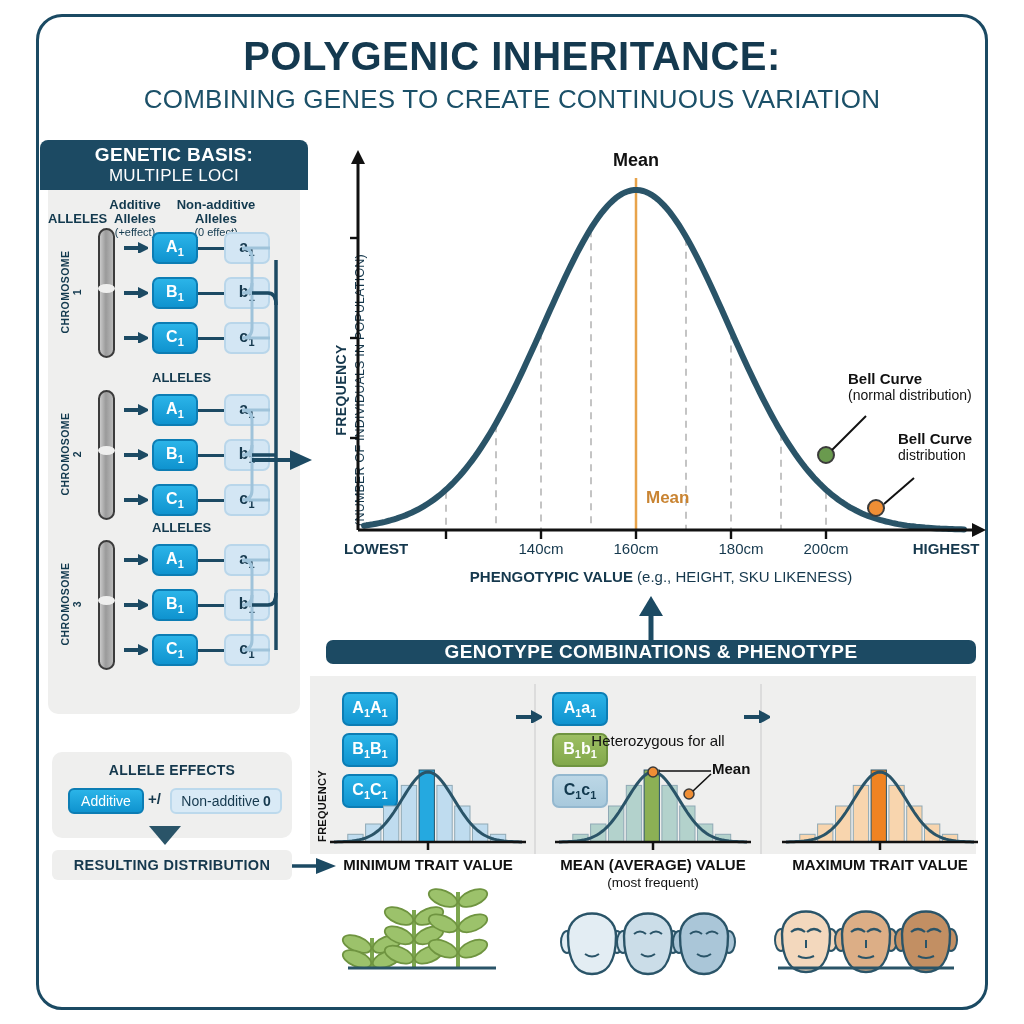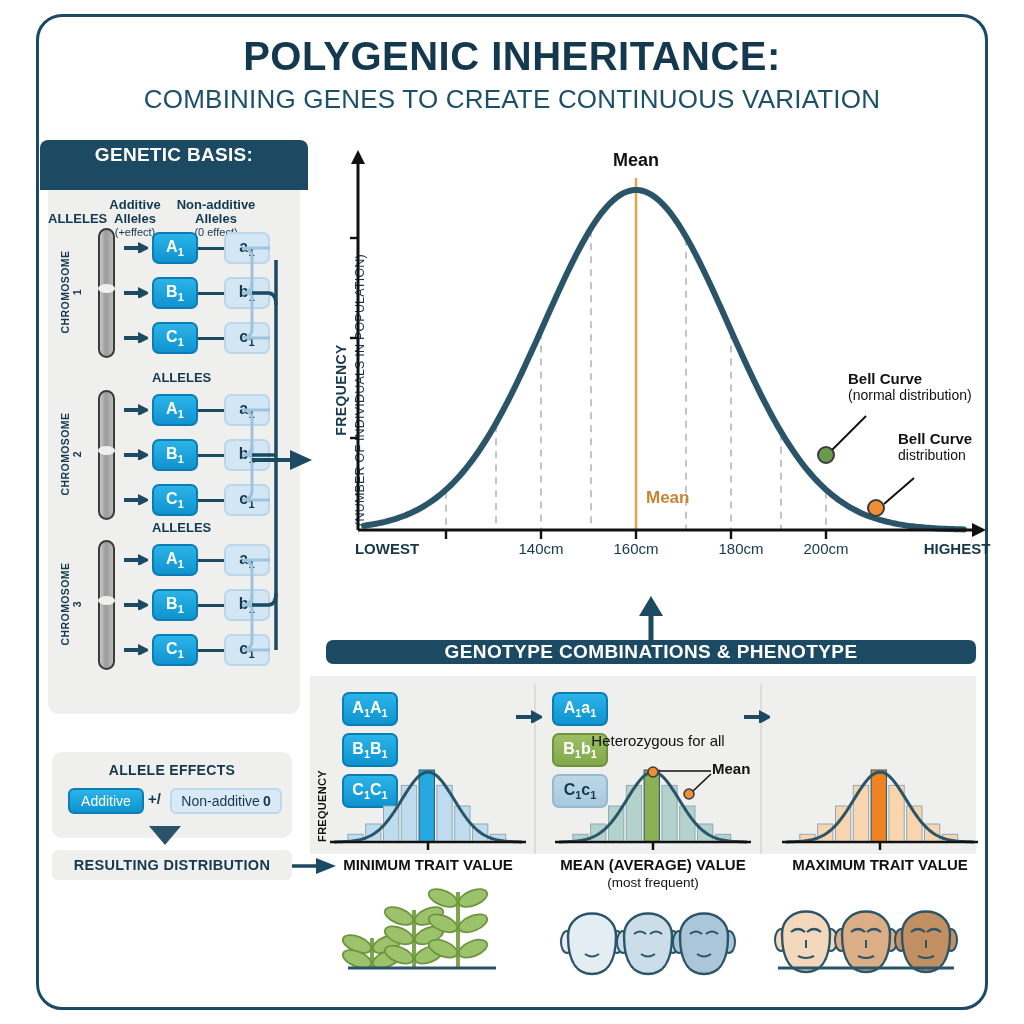--- a/index.html
+++ b/index.html
@@ -96,21 +96,21 @@
   .chart-area { position: absolute; left: 336px; top: 148px; width: 650px; height: 420px; }
   .ylab {
     position: absolute; left: -4px; top: 0; width: 300px;
     transform: rotate(-90deg); transform-origin: 0 0;
     text-align: center; line-height: 1.12;
   }
   .ylab .b { font-size: 14px; font-weight: bold; letter-spacing: .4px; }
   .ylab .n { font-size: 12.5px; font-weight: normal; letter-spacing: .2px; }
   .xticklabels { position: absolute; left: 0; top: 392px; width: 650px; }
   .xticklabels span { position: absolute; font-size: 15px; transform: translateX(-50%); white-space: nowrap; }
-  .xticklabels .bold { font-weight: bold; margin-left: 11px; }
+  .xticklabels .bold { font-weight: bold; }
   .xaxis-title {
     position: absolute; left: 0; top: 420px; width: 650px; text-align: center;
     font-size: 15px;
   }
   .xaxis-title b { font-weight: bold; }
   .mean-top-label {
     position: absolute; font-size: 18px; font-weight: bold; color: #111;
     transform: translateX(-50%);
   }
   .mean-inline-label {
@@ -197,20 +197,21 @@
 </head>
 <body>
 
 <div class="frame"></div>
 
 <div class="title-main">POLYGENIC INHERITANCE:</div>
 <div class="title-sub">COMBINING GENES TO CREATE CONTINUOUS VARIATION</div>
 
 <div class="gb-header">
   <div class="l1">GENETIC BASIS:</div>
+  <div class="l2">MULTIPLE LOCI</div>
 </div>
 <div class="gb-body"></div>
 
 <div class="col-hdr" style="left:48px;top:212px;width:56px;">ALLELES</div>
 <div class="col-hdr" style="left:104px;top:198px;width:62px;">
   <span>Additive</span><br>
   <span>Alleles</span><br>
   <span class="sm">(+effect)</span>
 </div>
 <div class="col-hdr" style="left:170px;top:198px;width:92px;">
@@ -397,20 +398,23 @@
       </g>
   </svg>
   <div class="xticklabels" id="xticks-host">
       <span class="bold" style="left: 40px;">LOWEST</span>
       <span style="left: 205px;">140cm</span>
       <span style="left: 300px;">160cm</span>
       <span style="left: 405px;">180cm</span>
       <span style="left: 490px;">200cm</span>
       <span class="bold" style="left: 610px;">HIGHEST</span>
     </div>
+  <div class="xaxis-title">
+    <b>PHENGOTYPIC VALUE</b><span> (e.g., HEIGHT, SKU LIKENESS)</span>
+  </div>
   <div class="mean-top-label" id="mean-top" style="left: 300px; top: 2px;">Mean</div>
   <div class="mean-inline-label" id="mean-inline" style="left: 310px; top: 340px;">Mean</div>
   <div class="anno" id="anno0" style="left: 512px; top: 222px;">
     <div class="t">Bell Curve</div>
     <div class="s">(normal distribution)</div>
   </div>
   <div class="anno" id="anno1" style="left: 562px; top: 282px;">
     <div class="t">Bell Curve</div>
     <div class="s">distribution</div>
   </div>

